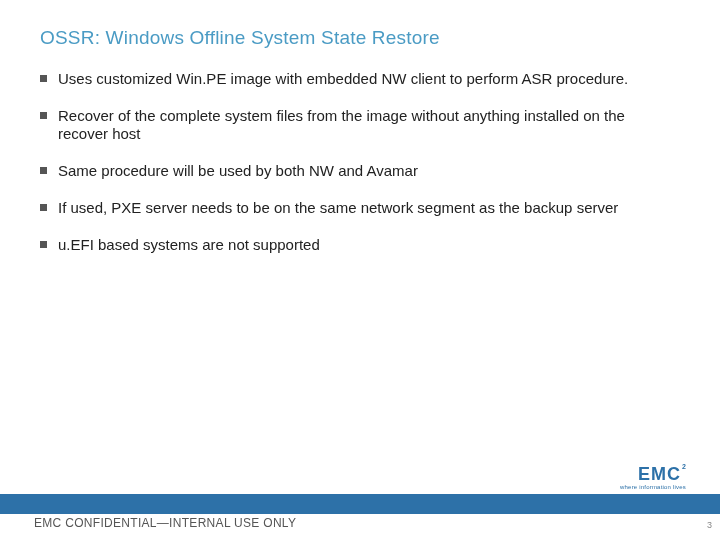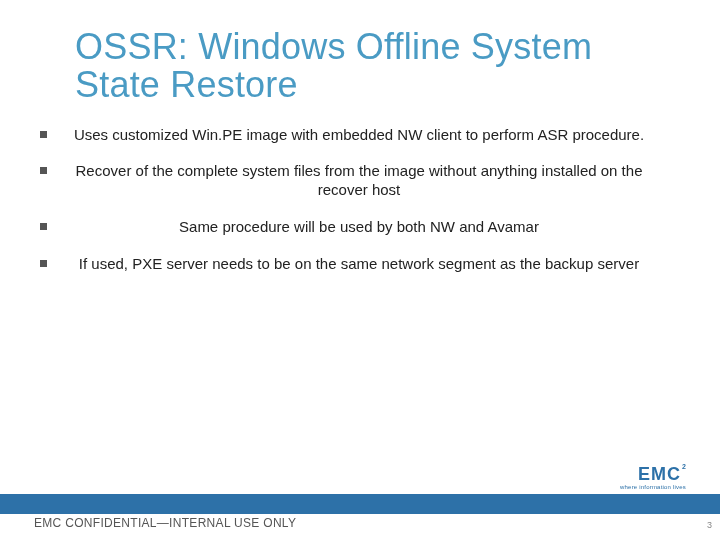--- a/index.html
+++ b/index.html
@@ -5,39 +5,37 @@
   * { box-sizing: border-box; margin: 0; padding: 0; }
   html, body { width: 720px; height: 540px; font-family: Arial, Helvetica, sans-serif; background: #fff; color: #000; }
   .slide {
     width: 720px;
     height: 540px;
     position: relative;
     padding: 28px 40px 0 40px;
   }
   .title {
     color: #4a9bc4;
-    font-size: 36px;
+    font-size: 19px;
     line-height: 1.05;
     font-weight: 400;
     margin-bottom: 22px;
     letter-spacing: 0.2px;
-    margin-left: 35px;
   }
   .bullets {
     list-style: none;
     font-size: 15px;
     line-height: 1.25;
     color: #222;
   }
   .bullets li {
     position: relative;
     padding-left: 18px;
     margin-bottom: 18px;
     max-width: 620px;
-    text-align: center;
   }
   .bullets li::before {
     content: "";
     position: absolute;
     left: 0;
     top: 5px;
     width: 7px;
     height: 7px;
     background: #555;
   }
@@ -97,20 +95,21 @@
 
 <div class="slide">
 
   <h1 class="title">OSSR: Windows Offline System State Restore</h1>
 
   <ul class="bullets">
     <li><span>Uses customized Win.PE image with embedded NW client to perform ASR procedure.</span></li>
     <li><span>Recover of the complete system files from the image without anything installed on the recover host</span></li>
     <li><span>Same procedure will be used by both NW and Avamar</span></li>
     <li><span>If used, PXE server needs to be on the same network segment as the backup server</span></li>
+    <li><span>u.EFI based systems are not supported</span></li>
   </ul>
 
   <div class="logo">
     <div class="logo-main">
       <span>EMC</span><sup>2</sup>
     </div>
     <div class="logo-tag">where information lives</div>
   </div>
 
   <div class="footer-bar"></div>

